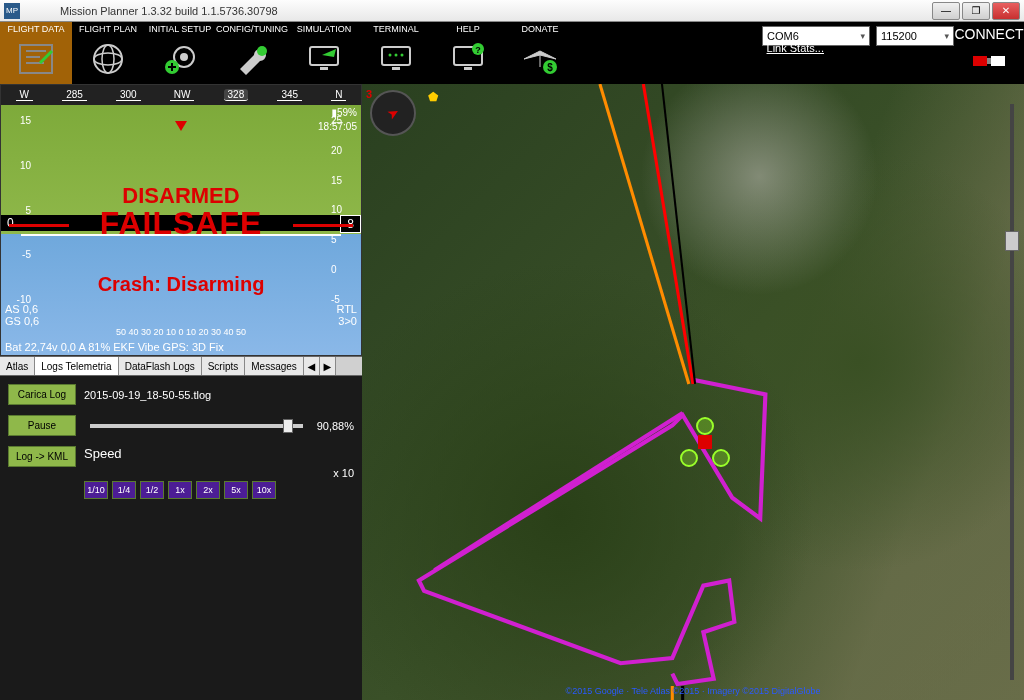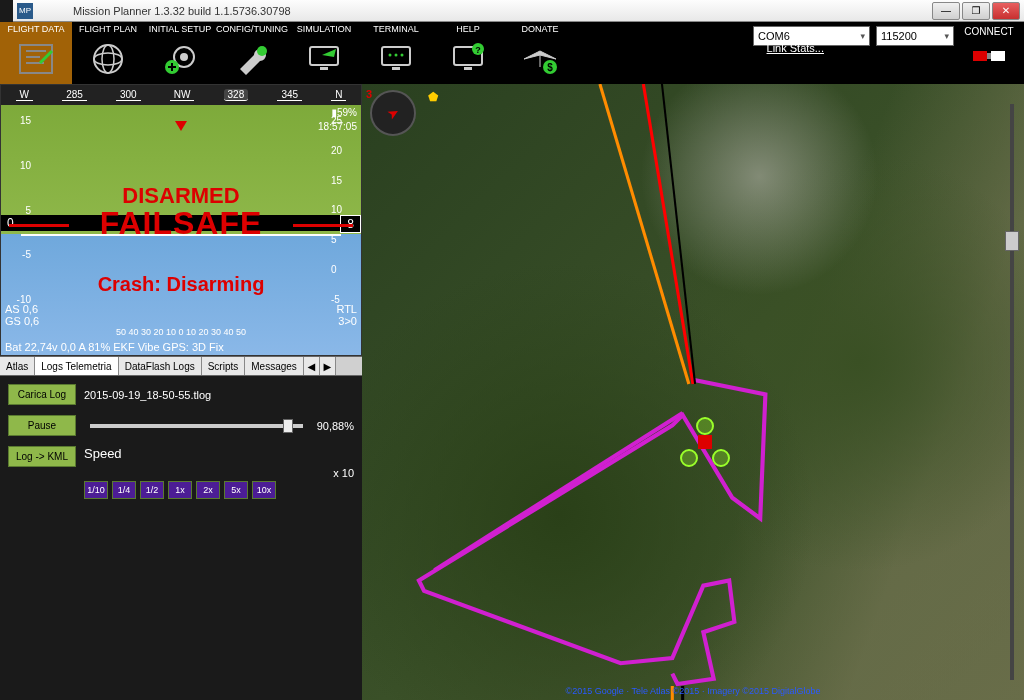--- a/index.html
+++ b/index.html
@@ -1,37 +1,37 @@
 <!DOCTYPE html>
 <html><head>
 <meta charset="utf-8">
 <style>
 * { margin: 0; padding: 0; box-sizing: border-box; font-family: Arial, sans-serif; }
 body { width: 1024px; height: 700px; background: #1a1a1a; overflow: hidden; position: relative; }
 
 
-.titlebar { height: 22px; background: linear-gradient(#fdfdfd, #e8e8e8); display: flex; align-items: center; padding: 0 4px; border-bottom: 1px solid #888; margin-left: 13px; }
+.titlebar { height: 22px; background: linear-gradient(#fdfdfd, #e8e8e8); display: flex; align-items: center; padding: 0 4px; border-bottom: 1px solid #888; }
 .titlebar .icon { width: 16px; height: 16px; background: #2a5a8a; margin-right: 6px; font-size: 8px; color: #fff; display: flex; align-items: center; justify-content: center; }
 .titlebar .title { font-size: 11px; color: #333; flex: 1; padding-left: 34px; }
 .winbtns { display: flex; gap: 0; }
 .winbtn { width: 28px; height: 18px; display: flex; align-items: center; justify-content: center; font-size: 10px; background: linear-gradient(#f0f0f0,#d0d0d0); border: 1px solid #888; border-radius: 2px; margin-left: 2px; }
 .winbtn.close { background: linear-gradient(#e86060,#c83030); color: #fff; }
 
 
 .toolbar { height: 62px; background: #000; display: flex; align-items: stretch; }
 .toolbtn { width: 72px; display: flex; flex-direction: column; align-items: center; justify-content: flex-start; padding-top: 2px; color: #fff; font-size: 9px; position: relative; }
 .toolbtn .lbl { height: 12px; }
 .toolbtn .ticon { width: 50px; height: 42px; display: flex; align-items: center; justify-content: center; margin-top: 2px; }
 .toolbtn.active { background: #a16207; }
 .spacer { flex: 1; }
 .conn-area { display: flex; align-items: flex-start; padding: 4px 6px 0 0; gap: 6px; }
 .combo { height: 20px; background: #fff; border: 1px solid #666; font-size: 11px; padding: 0 18px 0 4px; position: relative; display: flex; align-items: center; }
 .combo::after { content: "▾"; position: absolute; right: 4px; font-size: 9px; color: #555; }
 .linkstats { position: absolute; top: 42px; right: 200px; color: #fff; font-size: 11px; text-decoration: underline; }
-.connbtn { width: 58px; display: flex; flex-direction: column; align-items: center; color: #fff; font-size: 10px; }
+.connbtn { width: 58px; display: flex; flex-direction: column; align-items: center; color: #fff; font-size: 14px; }
 .connplug { width: 40px; height: 30px; margin-top: 4px; }
 
 
 .main { display: flex; height: calc(700px - 84px); }
 .left { width: 362px; background: #1a1a1a; display: flex; flex-direction: column; }
 .right { flex: 1; background: #0a0a0a; position: relative; }
 
 
 .hud { height: 272px; background: #1a1a1a; position: relative; overflow: hidden; border: 1px solid #333; }
 .hud-bg { position: absolute; inset: 0; }
@@ -192,21 +192,21 @@
           <path d="M4 18 L20 10 L36 18 L20 14 Z M20 14 L20 26" fill="#ccc" stroke="#ccc"></path>
           <circle cx="30" cy="26" r="7" fill="#3c3"></circle>
           <text x="30" y="30" text-anchor="middle" fill="#000" font-size="10" font-weight="bold">$</text>
         </svg>
       </div>
   </div>
   <div class="spacer"></div>
   <div class="conn-area">
     <div style="display:flex;flex-direction:column;gap:4px;">
       <div style="display:flex;gap:6px;">
-        <div class="combo" style="width:117px;">
+        <div class="combo" style="width:108px;">
             <span>COM6</span>
           </div>
         <div class="combo" style="width:78px;">
             <span>115200</span>
           </div>
       </div>
     </div>
     <div class="connbtn">
       <div>CONNECT</div>
       <svg class="connplug" viewBox="0 0 40 30">

